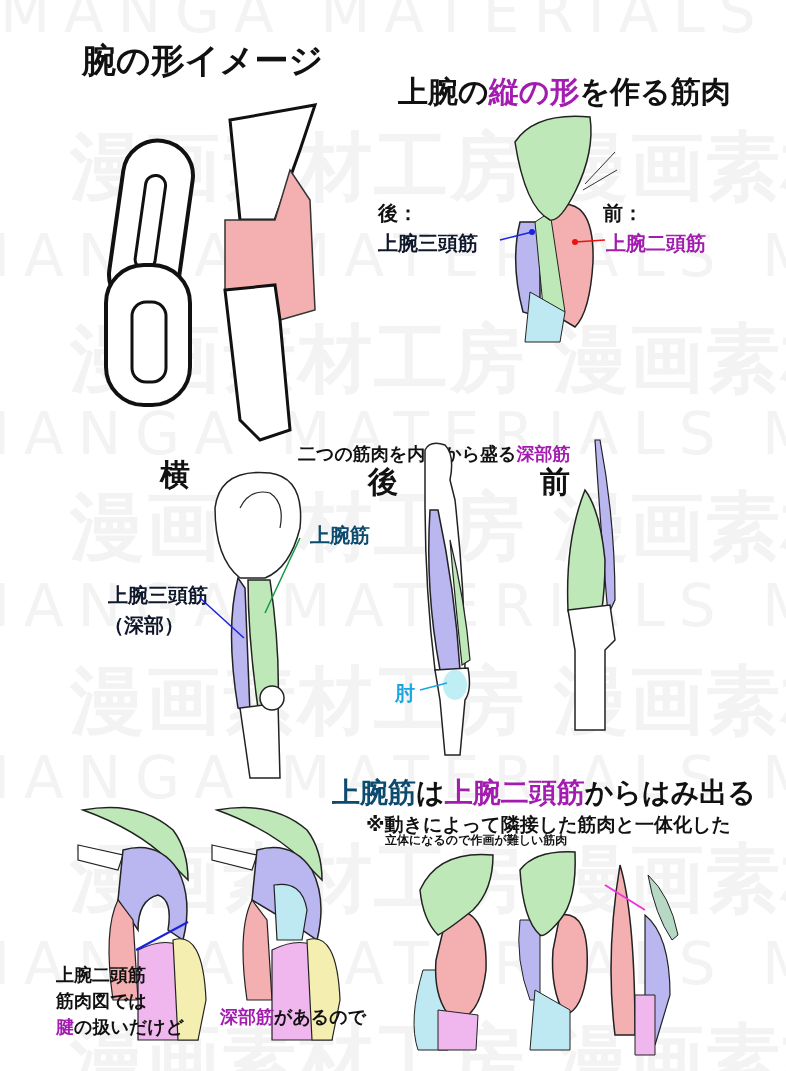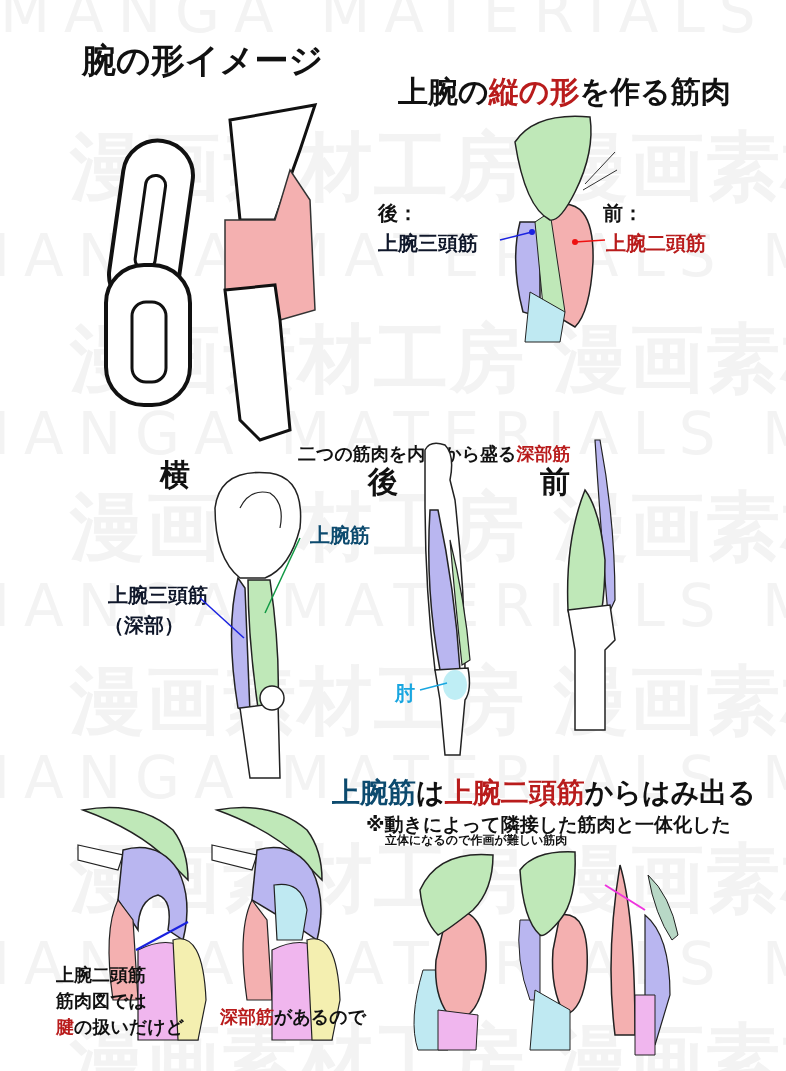--- a/index.html
+++ b/index.html
@@ -5,21 +5,21 @@
   html, body { margin:0; padding:0; background:#ffffff; }
   body { width:786px; height:1071px; position:relative; overflow:hidden;
          font-family:"DejaVu Sans", sans-serif; }
   .wm { position:absolute; left:0; width:786px; color:#f3f3f3; white-space:nowrap;
         font-family:"DejaVu Sans", sans-serif; pointer-events:none; user-select:none; }
   .wm-en { font-size:58px; letter-spacing:14px; font-weight:normal; }
   .wm-jp { font-size:74px; font-weight:bold; letter-spacing:2px; }
   .abs { position:absolute; white-space:nowrap; }
   .serif-title { font-family:"DejaVu Serif", serif; font-weight:900; color:#111; }
   .sans-b { font-family:"DejaVu Sans", sans-serif; font-weight:bold; }
-  .red { color:#b91c1c; }
+  .red { color:#a21caf; }
   .blue { color:#0f172a; }
   .green { color:#0c4a6e; }
   .cyan { color:#19a6e0; }
   .black { color:#111; }
   svg { position:absolute; overflow:visible; }
 </style>
 </head>
 <body>
 
 <div class="wm wm-en" style="top:-22px;">MANGA MATERIALS  MANGA MATERIALS  MANGA</div>

